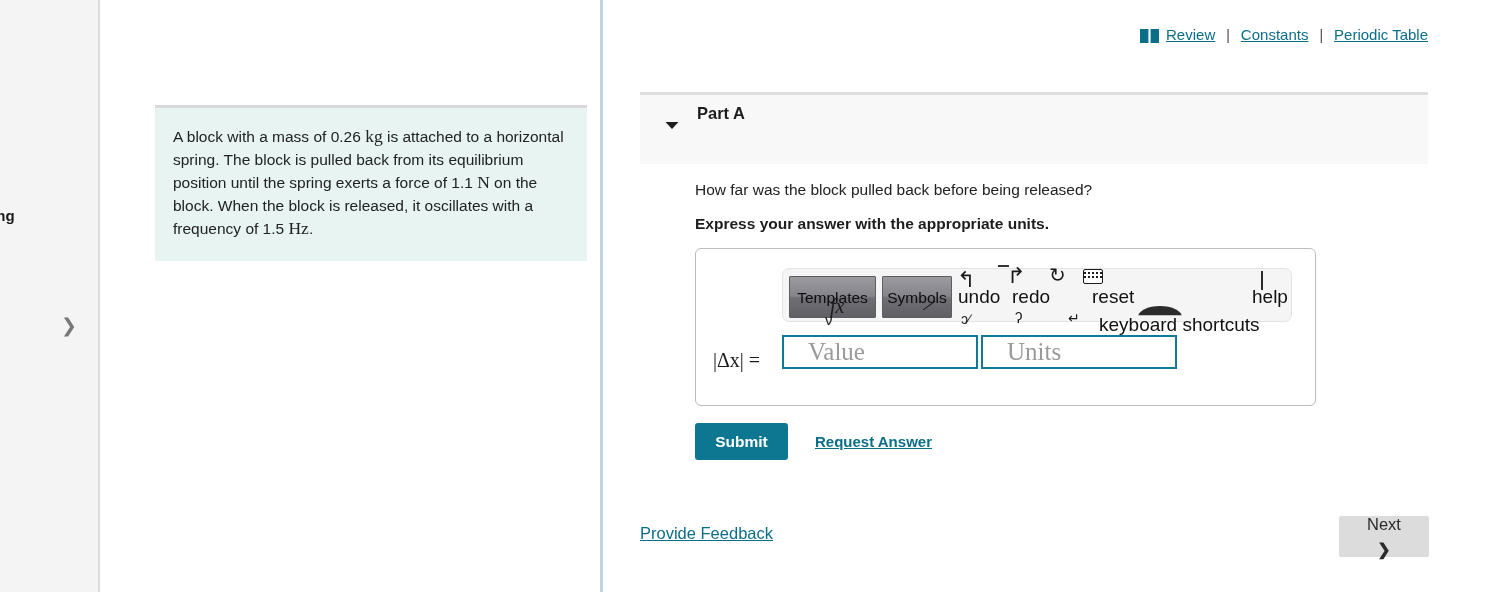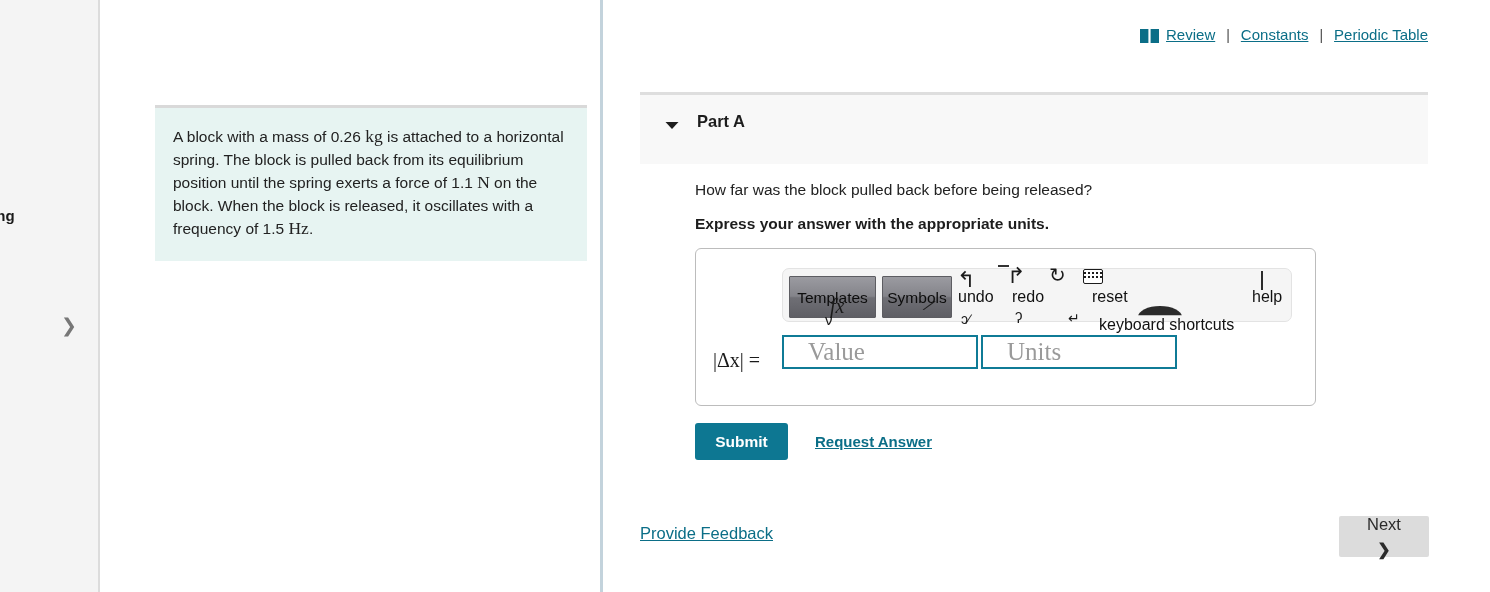--- a/index.html
+++ b/index.html
@@ -127,21 +127,21 @@
   #part-toggle {
     position: absolute;
     left: 24px;
     top: 22px;
     width: 16px; height: 16px;
     cursor: pointer;
   }
   #part-title {
     position: absolute;
     left: 57px;
-    top: 17px;
+    top: 9px;
     font-size: 16.5px;
     font-weight: bold;
     color: #1d1d1d;
   }
 
   
   #question-text {
     position: absolute;
     left: 89px;
     top: 181px;
@@ -195,21 +195,21 @@
     box-sizing: border-box;
     cursor: pointer;
     overflow: visible;
   }
   #btn-templates { left: 6px; width: 87px; }
   #btn-symbols   { left: 99px; width: 70px; }
 
   .tb-cmd {
     position: absolute;
     top: 18px;
-    font-size: 16px;
+    font-size: 19px;
     color: #111111;
     line-height: 20px;
     cursor: pointer;
     white-space: nowrap;
   }
   #cmd-undo      { left: 175px; }
   #cmd-redo      { left: 229px; }
   #cmd-reset     { left: 272px; margin-left: 37px; }
   #cmd-shortcuts { left: 316px; margin-top: 28px; }
   #cmd-help      { left: 469px; }

